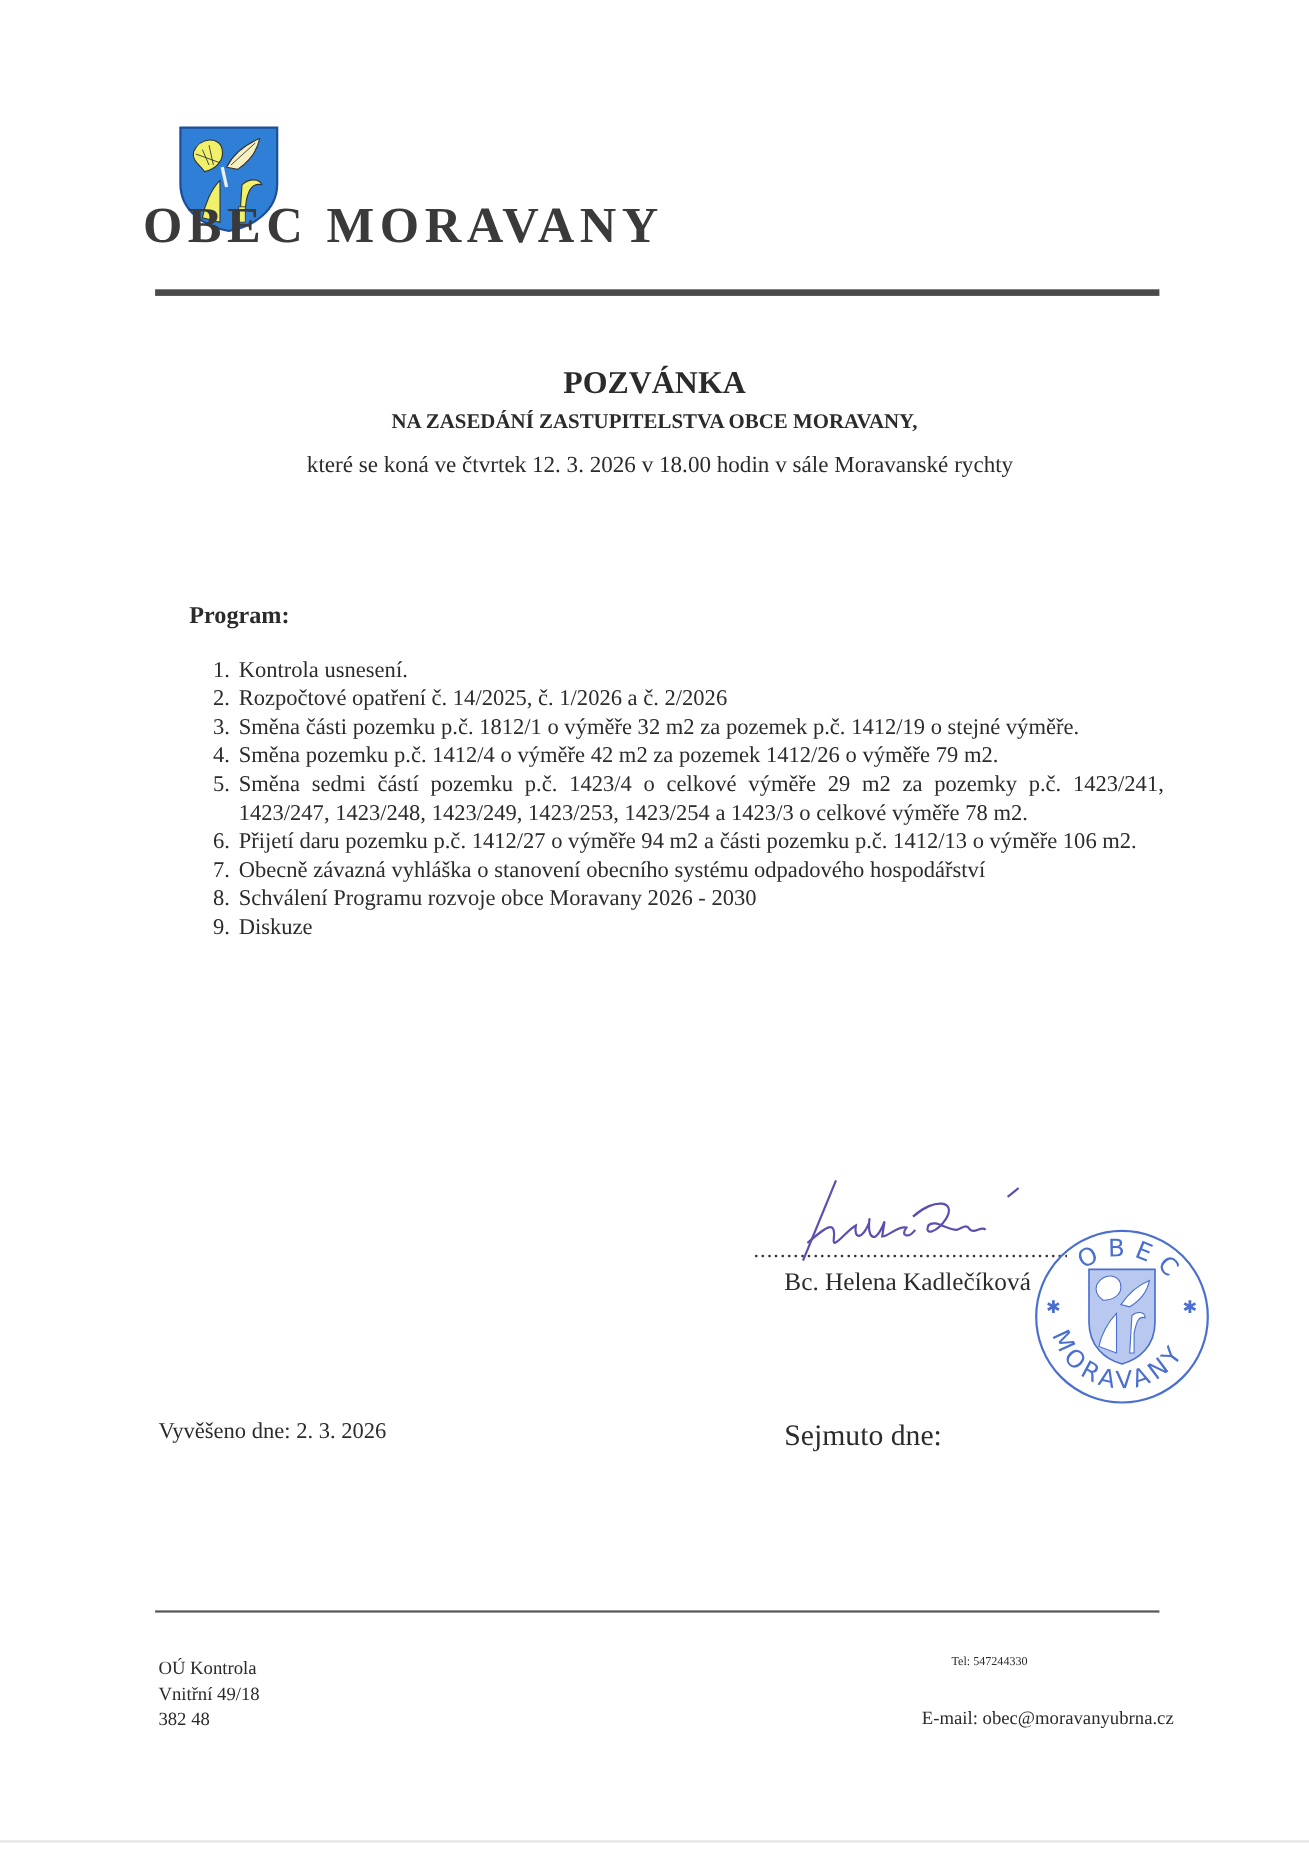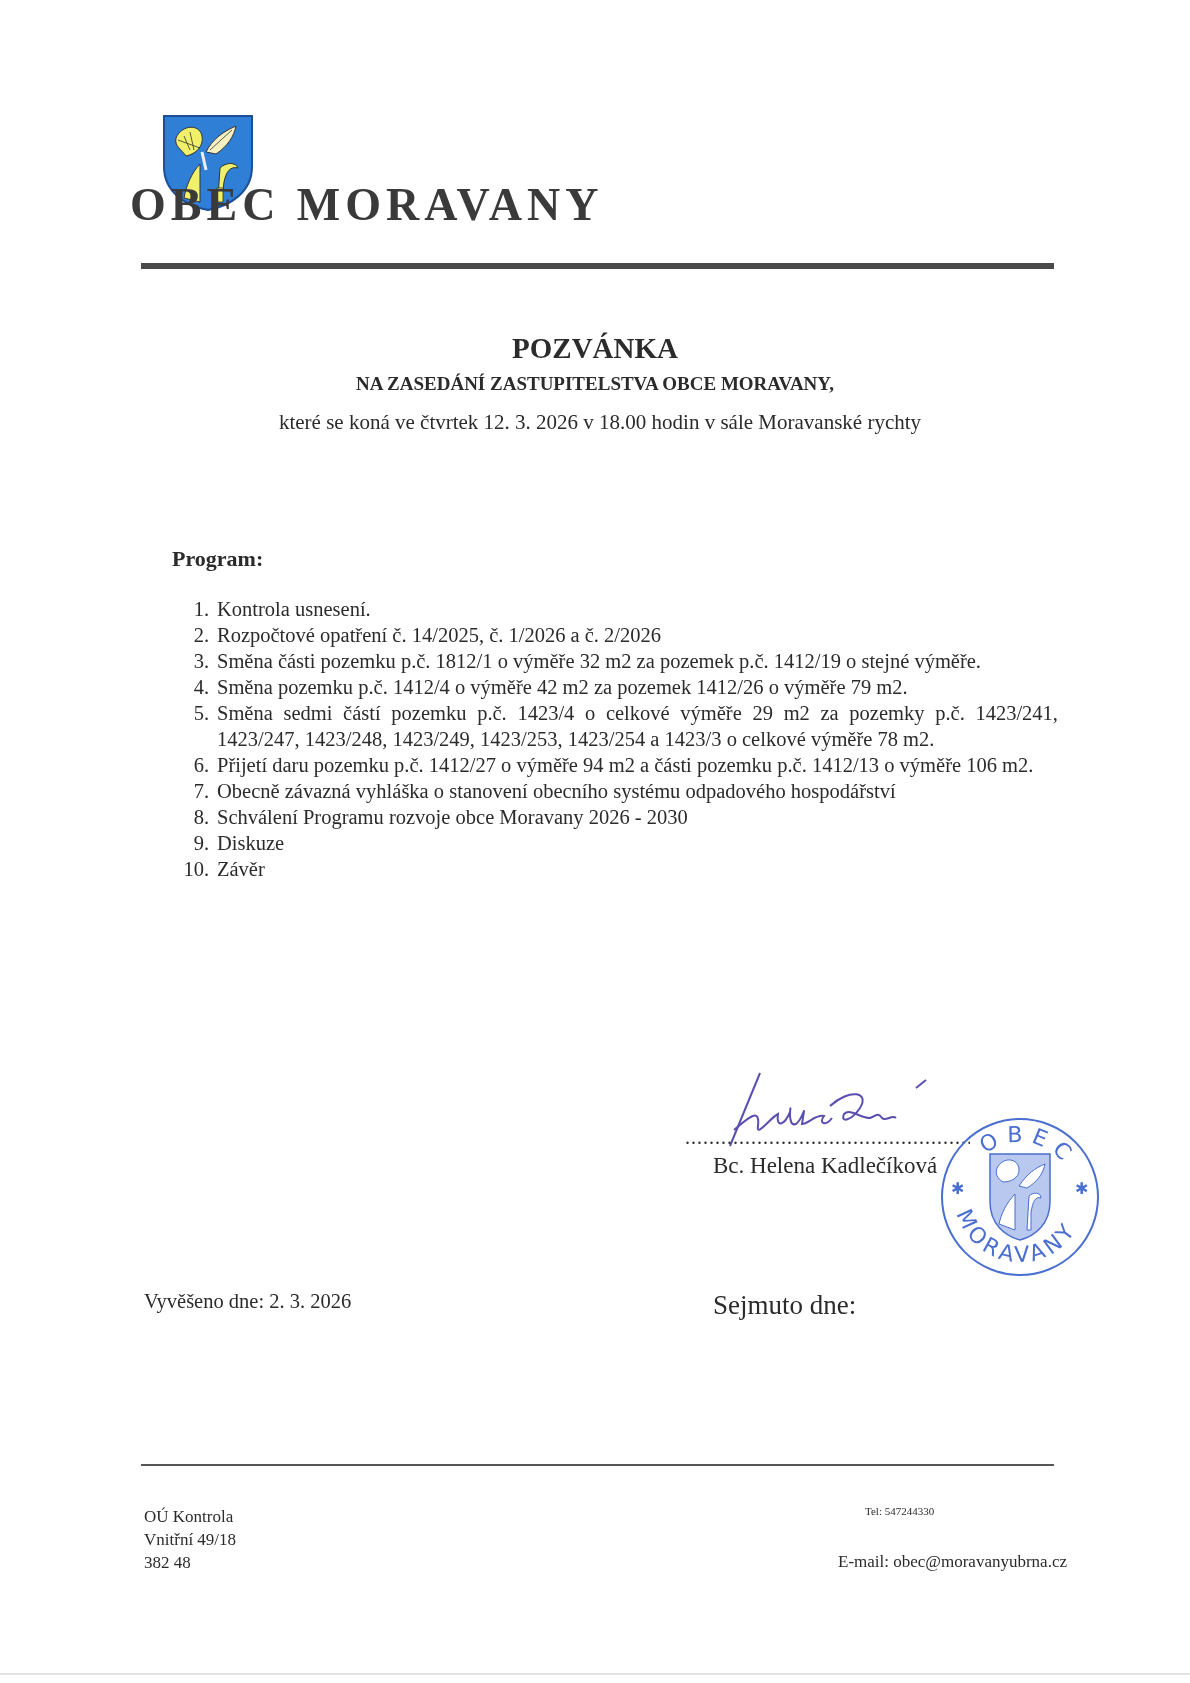--- a/index.html
+++ b/index.html
@@ -100,24 +100,20 @@
       <span class="agenda-text">Obecně závazná vyhláška o stanovení obecního systému odpadového hospodářství</span>
     </div>
   <div class="agenda-item">
       <span class="agenda-num">8.</span>
       <span class="agenda-text">Schválení Programu rozvoje obce Moravany 2026 - 2030</span>
     </div>
   <div class="agenda-item">
       <span class="agenda-num">9.</span>
       <span class="agenda-text">Diskuze</span>
     </div>
-  <div class="agenda-item">
-      <span class="agenda-num">10.</span>
-      <span class="agenda-text">Závěr</span>
-    </div>
 </div>
 
 <div class="abs signature">
   <svg width="230" height="80" viewBox="0 0 230 80">
     <path d="M40 5 L10 78" stroke="#5a4fb0" stroke-width="2" fill="none"></path>
     <path d="M14 62 C30 48 40 40 38 58 C36 70 50 50 58 46 C56 60 64 58 70 44 C72 30 66 60 76 56 C84 50 86 30 82 56 C88 56 96 46 104 48 C98 56 106 58 112 50" stroke="#5a4fb0" stroke-width="2" fill="none"></path>
     <path d="M110 38 C130 20 150 24 140 40 C132 52 120 56 124 46 C130 40 140 50 150 50 C156 48 158 44 162 50 C166 54 172 46 176 50" stroke="#5a4fb0" stroke-width="2" fill="none"></path>
     <path d="M196 20 L206 12" stroke="#5a4fb0" stroke-width="2"></path>
   </svg>
 </div>

